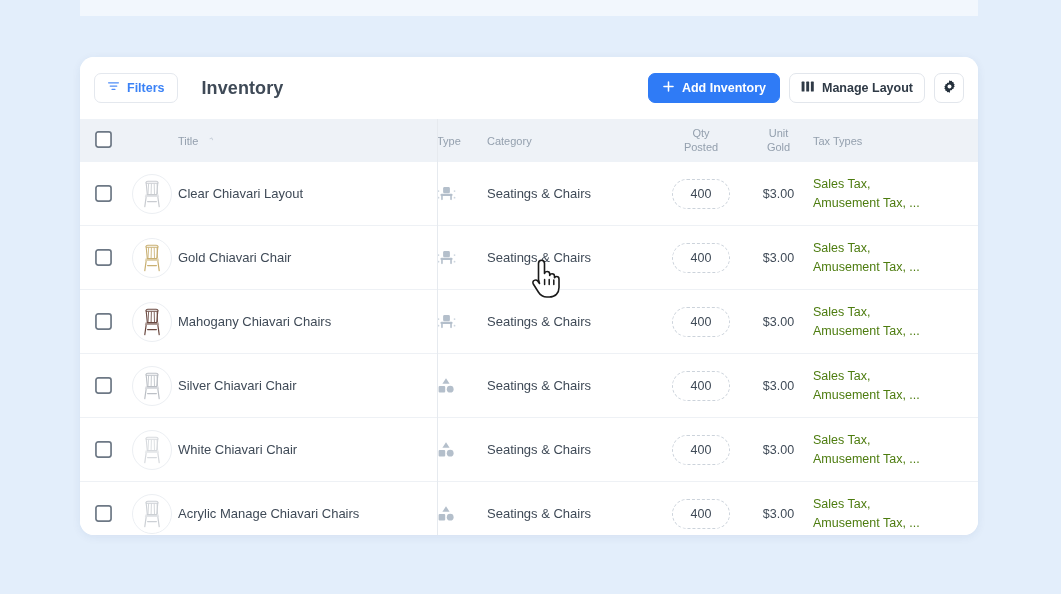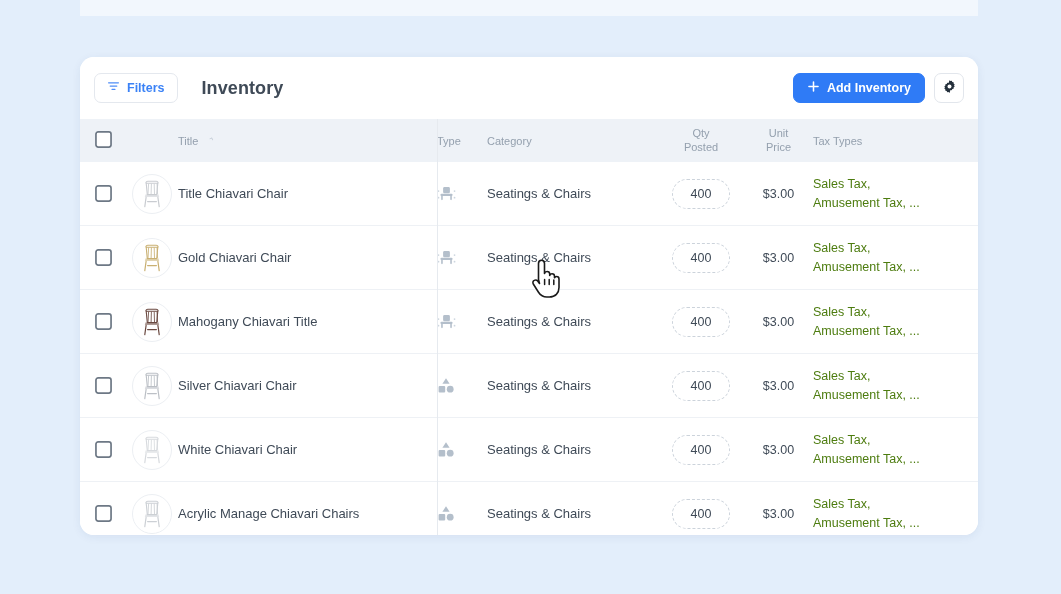--- a/index.html
+++ b/index.html
@@ -245,20 +245,30 @@
 
       <div class="btn btn-add">
         <span>
           <svg width="13" height="13" viewBox="0 0 16 16" fill="none">
             <path d="M8 2.4v11.2M2.4 8h11.2" stroke="#ffffff" stroke-width="1.9" stroke-linecap="round"></path>
           </svg>
         </span>
         <span>Add Inventory</span>
       </div>
 
+      <div class="btn">
+        <span>
+          <svg width="14" height="13" viewBox="0 0 16 14" fill="none">
+            <rect x="0.7" y="1.4" width="3.3" height="11.2" rx="0.6" fill="#2f3a46"></rect>
+            <rect x="6.0" y="1.4" width="3.3" height="11.2" rx="0.6" fill="#2f3a46"></rect>
+            <rect x="11.3" y="1.4" width="3.3" height="11.2" rx="0.6" fill="#2f3a46"></rect>
+          </svg>
+        </span>
+        <span>Manage Layout</span>
+      </div>
 
       <div class="btn btn-gear">
         <span>
           <svg width="15" height="15" viewBox="0 0 16 16" fill="none">
             <path d="M8 1.2l1.05.95 1.37-.36.58 1.3 1.4.27-.04 1.42 1.14.85-.63 1.28.63 1.28-1.14.85.04 1.42-1.4.27-.58 1.3-1.37-.36L8 14.8l-1.05-.95-1.37.36-.58-1.3-1.4-.27.04-1.42-1.14-.85.63-1.28-.63-1.28 1.14-.85-.04-1.42 1.4-.27.58-1.3 1.37.36L8 1.2z" fill="#25303c"></path>
             <circle cx="8" cy="8" r="2.1" fill="#ffffff"></circle>
           </svg>
         </span>
       </div>
 
@@ -285,21 +295,21 @@
       </div>
       <div class="hcell c-cat">
         <span>Category</span>
       </div>
       <div class="hcell c-qty two-line">
         <span>Qty</span>
         <span>Posted</span>
       </div>
       <div class="hcell c-price two-line">
         <span>Unit</span>
-        <span>Price</span>
+        <span>Gold</span>
       </div>
       <div class="hcell c-tax">
         <span>Tax Types</span>
       </div>
     </div>
 
     <div id="tbody">
         <div class="row">
           <div class="c-check" style="display:flex;align-items:center;justify-content:center">
             <svg width="17" height="17" viewBox="0 0 18 18" fill="none">
@@ -311,21 +321,21 @@
               <svg class="chair-ico" width="26" height="30" viewBox="0 0 26 30" fill="none">
                 <path d="M7.2 4.2h11.6l-1.1 11.4H8.3z" fill="none" stroke="#c9ccd1" stroke-width="1.1"></path>
                 <path d="M9.6 4.6l-.6 10.6M12.4 4.6l-.3 10.6M15.2 4.6l.3 10.6M18 4.6l.6 10.6" stroke="#c9ccd1" stroke-width=".85"></path>
                 <path d="M6.4 15.6h13.2l.5 2.4H5.9z" fill="#c9ccd1" opacity=".55"></path>
                 <path d="M7.1 18.3l-1.3 9.4M18.9 18.3l1.3 9.4M8.6 22.6h8.8" stroke="#c9ccd1" stroke-width="1.2" stroke-linecap="round"></path>
                 <path d="M6.9 4.2c0-1.2 1-2 2-2h8.2c1 0 2 .8 2 2" stroke="#c9ccd1" stroke-width="1.1" fill="none"></path>
               </svg>
             </span>
           </div>
           <div class="c-title" style="display:flex;align-items:center">
-            <span class="title-text">Title Chiavari Chair</span>
+            <span class="title-text">Clear Chiavari Layout</span>
           </div>
           <div class="c-type" style="display:flex;align-items:center">
             <span>
               <svg class="chair-ico" width="19" height="17" viewBox="0 0 20 18" fill="none">
                 <rect x="6.4" y="2.2" width="7.2" height="6.6" rx="1.5" fill="#b4bfcb"></rect>
                 <rect x="3.6" y="9.3" width="12.8" height="2.3" rx="1.1" fill="#b4bfcb"></rect>
                 <path d="M5.2 11.8v3.4M14.8 11.8v3.4" stroke="#b4bfcb" stroke-width="1.7" stroke-linecap="round"></path>
                 <circle cx="1.5" cy="6.4" r=".95" fill="#cdd6df"></circle>
                 <circle cx="18.5" cy="6.4" r=".95" fill="#cdd6df"></circle>
                 <circle cx="1.5" cy="13.4" r=".95" fill="#cdd6df"></circle>
@@ -403,21 +413,21 @@
               <svg class="chair-ico" width="26" height="30" viewBox="0 0 26 30" fill="none">
                 <path d="M7.2 4.2h11.6l-1.1 11.4H8.3z" fill="none" stroke="#6b4a42" stroke-width="1.1"></path>
                 <path d="M9.6 4.6l-.6 10.6M12.4 4.6l-.3 10.6M15.2 4.6l.3 10.6M18 4.6l.6 10.6" stroke="#6b4a42" stroke-width=".85"></path>
                 <path d="M6.4 15.6h13.2l.5 2.4H5.9z" fill="#6b4a42" opacity=".55"></path>
                 <path d="M7.1 18.3l-1.3 9.4M18.9 18.3l1.3 9.4M8.6 22.6h8.8" stroke="#6b4a42" stroke-width="1.2" stroke-linecap="round"></path>
                 <path d="M6.9 4.2c0-1.2 1-2 2-2h8.2c1 0 2 .8 2 2" stroke="#6b4a42" stroke-width="1.1" fill="none"></path>
               </svg>
             </span>
           </div>
           <div class="c-title" style="display:flex;align-items:center">
-            <span class="title-text">Mahogany Chiavari Title</span>
+            <span class="title-text">Mahogany Chiavari Chairs</span>
           </div>
           <div class="c-type" style="display:flex;align-items:center">
             <span>
               <svg class="chair-ico" width="19" height="17" viewBox="0 0 20 18" fill="none">
                 <rect x="6.4" y="2.2" width="7.2" height="6.6" rx="1.5" fill="#b4bfcb"></rect>
                 <rect x="3.6" y="9.3" width="12.8" height="2.3" rx="1.1" fill="#b4bfcb"></rect>
                 <path d="M5.2 11.8v3.4M14.8 11.8v3.4" stroke="#b4bfcb" stroke-width="1.7" stroke-linecap="round"></path>
                 <circle cx="1.5" cy="6.4" r=".95" fill="#cdd6df"></circle>
                 <circle cx="18.5" cy="6.4" r=".95" fill="#cdd6df"></circle>
                 <circle cx="1.5" cy="13.4" r=".95" fill="#cdd6df"></circle>

